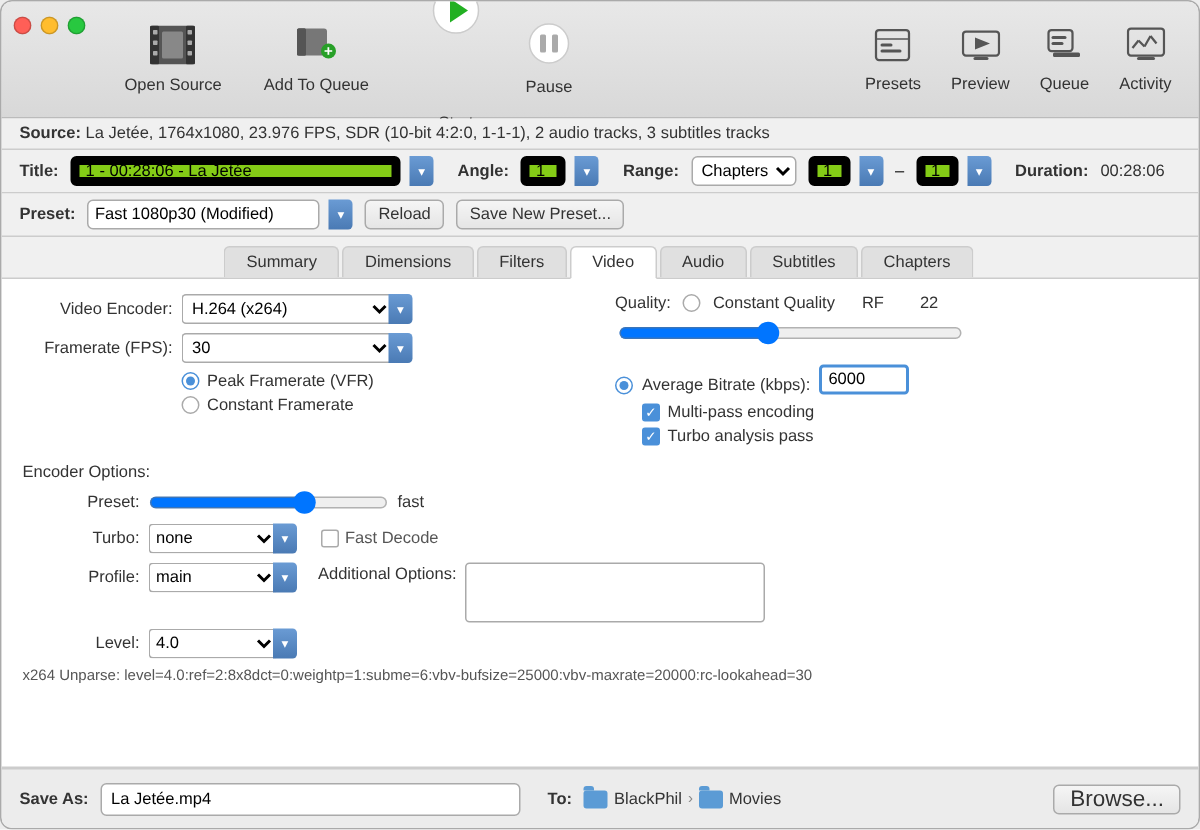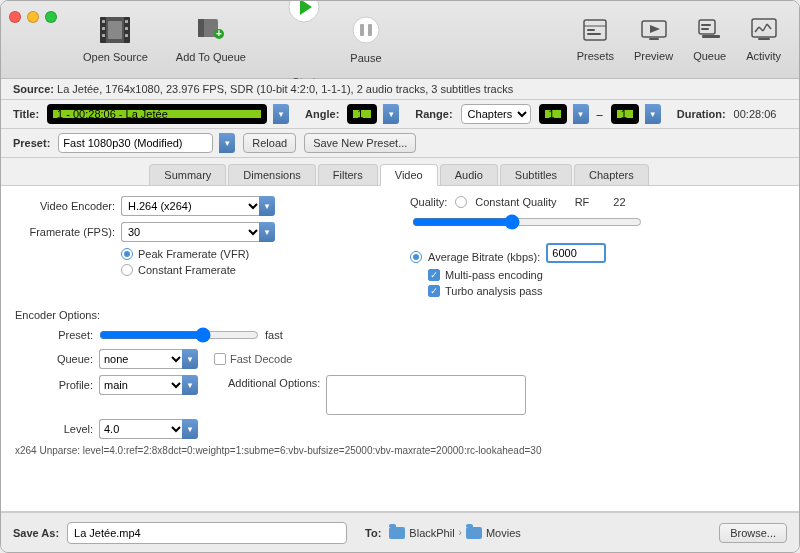--- a/index.html
+++ b/index.html
@@ -485,21 +485,21 @@
       background: #5b9bd5;
       border-radius: 2px 2px 0 0;
     }
     .chevron-right { font-size: 10px; color: #888; }
     .browse-btn {
       margin-left: auto;
       height: 20px;
       border: 1px solid #aaa;
       border-radius: 4px;
       background: linear-gradient(to bottom, #f5f5f5, #e5e5e5);
-      font-size: 11px;
+      font-size: 15px;
       padding: 0 10px;
       cursor: pointer;
       color: #333;
     }
   </style>
 </head>
 <body>
 
 <div class="window">
 
@@ -737,34 +737,34 @@
         <span>Encoder Options:</span>
       </div>
 
       <div class="encoder-row">
         <span class="encoder-label">Preset:</span>
         <input type="range" min="0" max="9" value="6" style="width: 160px;">
         <span class="fast-label">fast</span>
       </div>
 
       <div class="encoder-row">
-        <span class="encoder-label">Queue:</span>
+        <span class="encoder-label">Turbo:</span>
         <div class="select-with-arrow">
           <select class="encoder-select">
             <option>none</option>
           </select>
           <div class="dropdown-arrow">▾</div>
         </div>
         <div class="fast-decode-check" style="margin-left:10px;">
           <div class="checkbox" style="border-color:#aaa;"></div>
           <span>Fast Decode</span>
         </div>
       </div>
 
-      <div style="display:flex; align-items:flex-start; gap:20px; margin-left:20px; margin-bottom:4px;">
+      <div style="display:flex; align-items:flex-start; gap:4px; margin-left:20px; margin-bottom:4px;">
         <div style="display:flex; align-items:center; gap:6px;">
           <span class="encoder-label">Profile:</span>
           <div class="select-with-arrow">
             <select class="encoder-select">
               <option>main</option>
             </select>
             <div class="dropdown-arrow">▾</div>
           </div>
         </div>
         <div style="display:flex; align-items:flex-start; gap:6px; margin-left:10px;">

